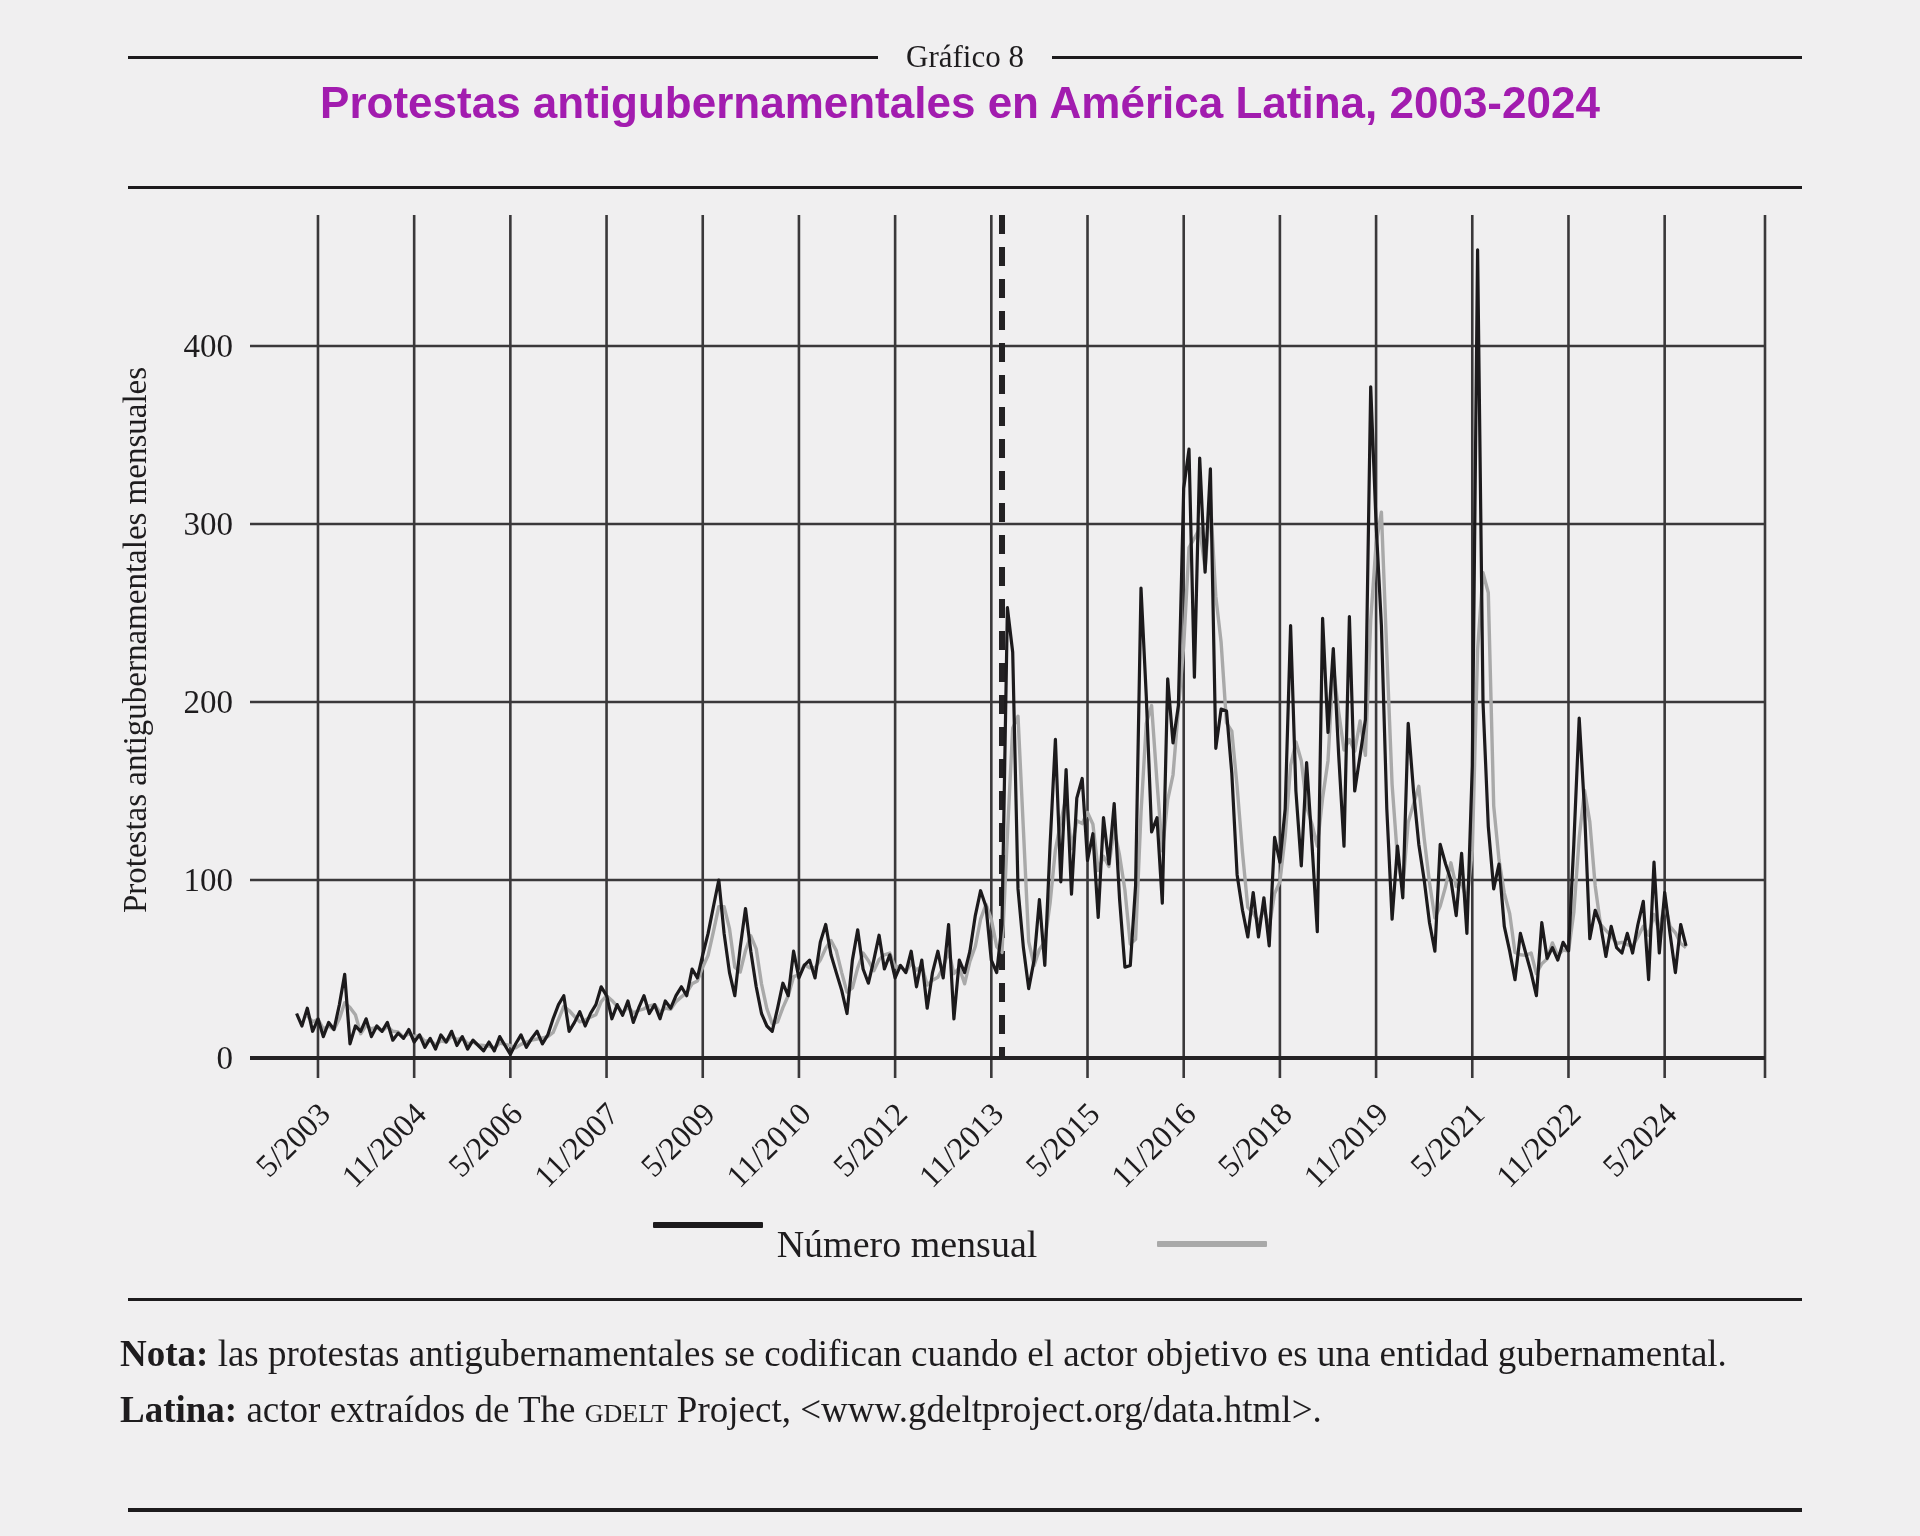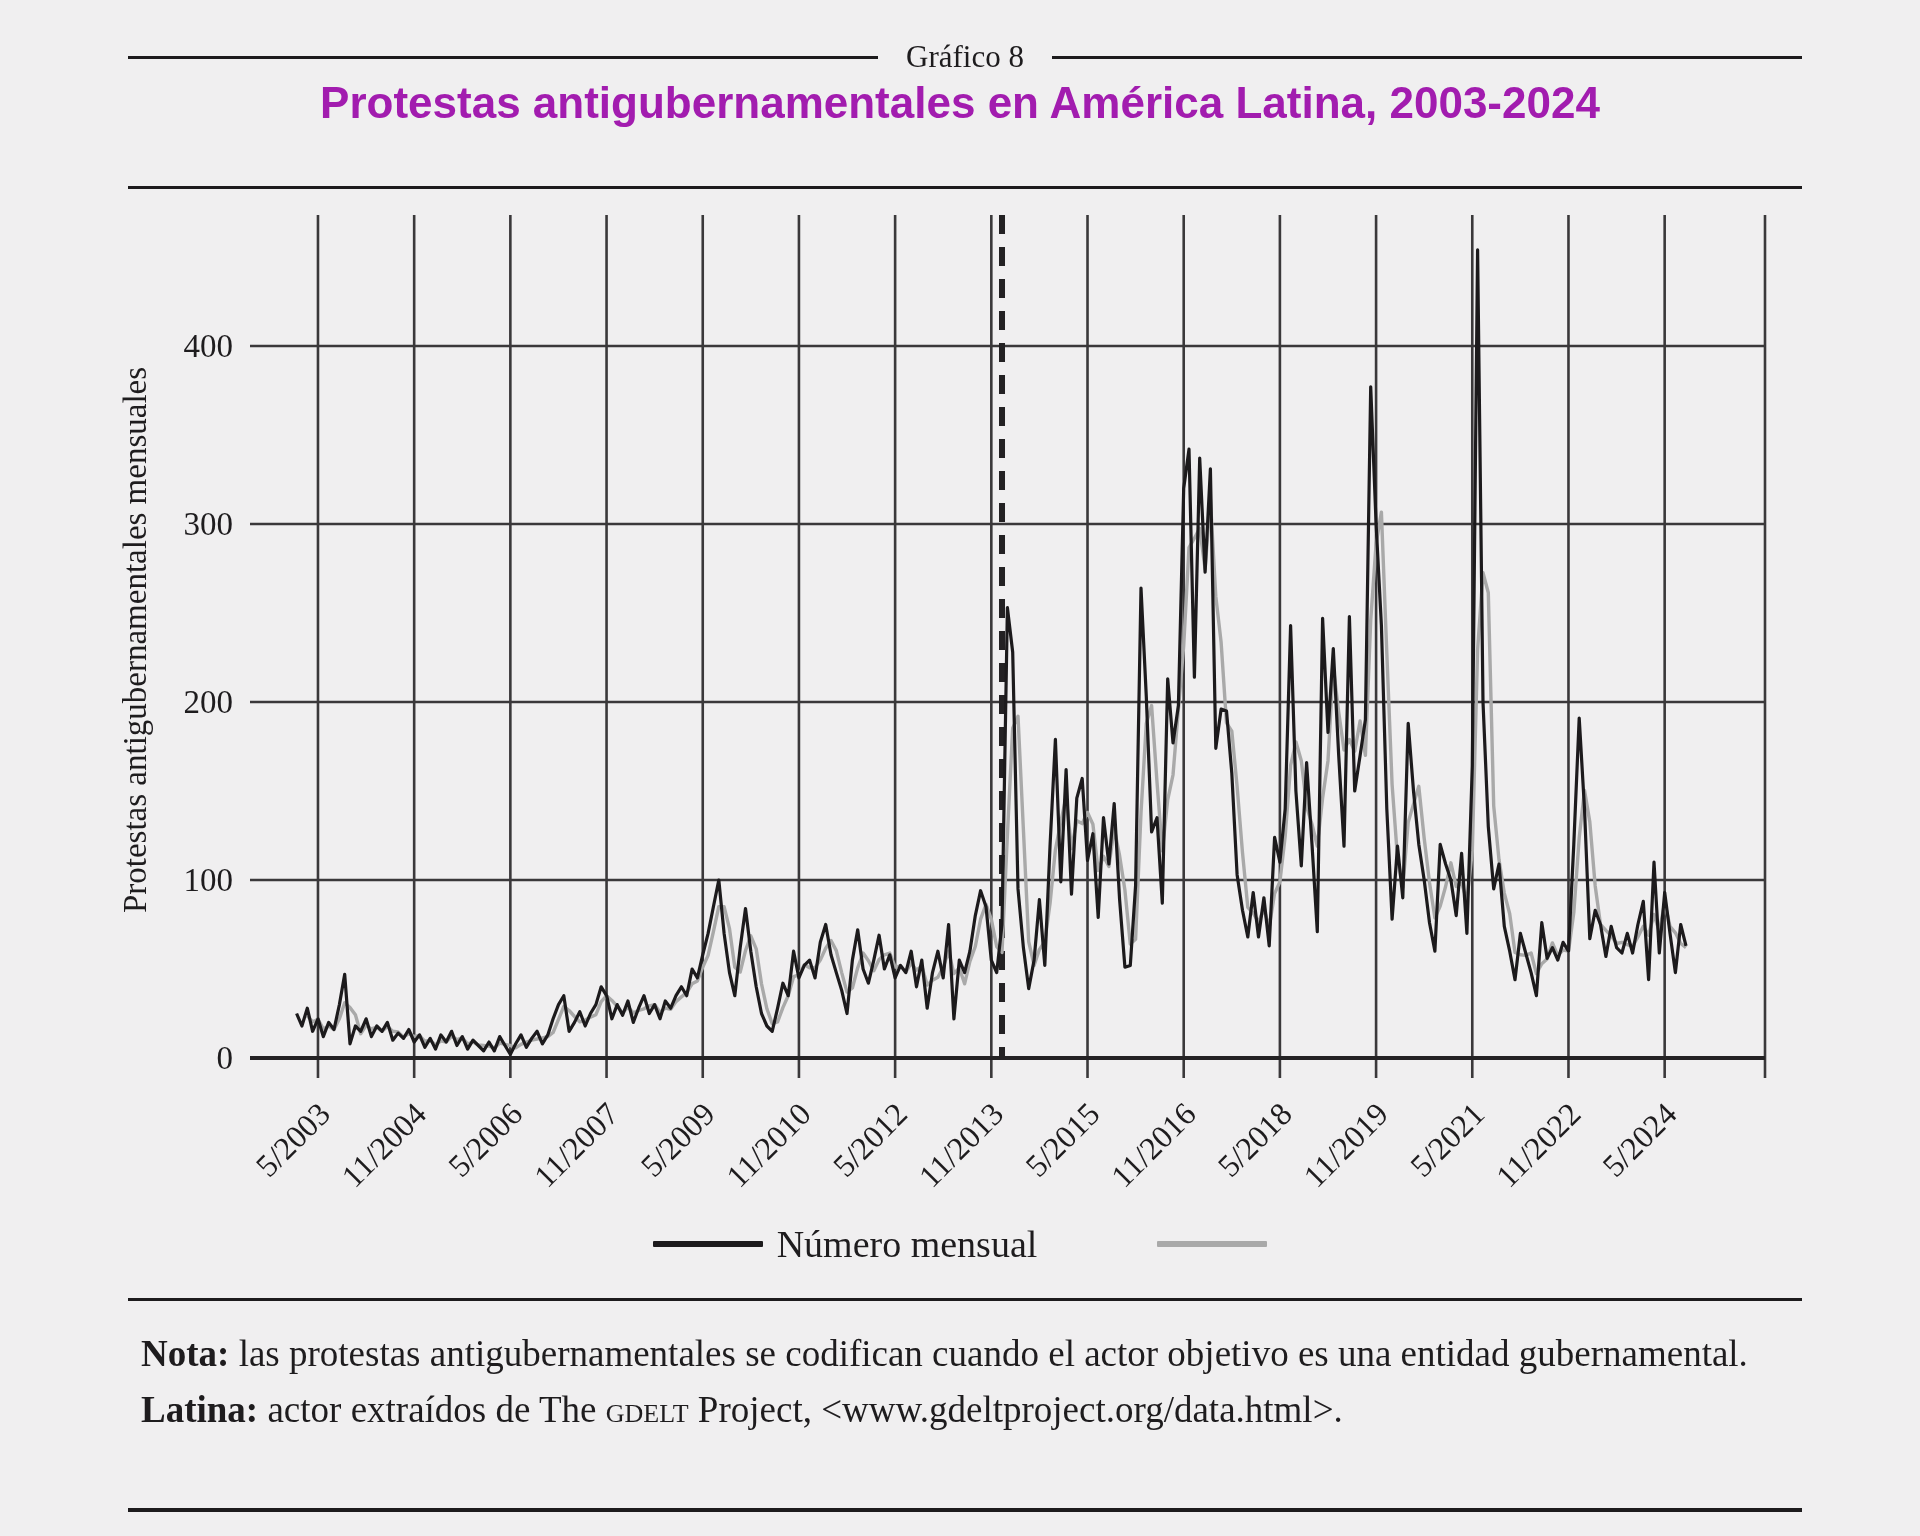--- a/index.html
+++ b/index.html
@@ -17,26 +17,26 @@
   
   .fig-title{position:absolute;left:0;top:78px;width:100%;text-align:center;
     font-family:"Liberation Sans", sans-serif;font-weight:700;font-size:44px;
     color:#a21caf;letter-spacing:0;}
   .top-rule{left:128px;right:118px;top:186px;height:3px;}
   
   #chart-svg{position:absolute;left:100px;top:200px;}
   
   .legend-row{position:absolute;left:0;top:1222px;width:100%;
     display:flex;justify-content:center;align-items:center;gap:120px;}
-  .legend-item{display:flex;align-items:center;gap:14px;}
+  .legend-item{display:flex;align-items:flex-start;gap:14px;}
   .legend-line{width:110px;height:6px;border-radius:1px;}
   .legend-label{font-size:38px;white-space:nowrap;}
   .mid-rule{left:128px;right:118px;top:1298px;height:3px;}
   
-  .notes{position:absolute;left:141px;right:120px;top:1326px;
+  .notes{position:absolute;left:120px;right:120px;top:1326px;
     font-size:37px;line-height:56px;}
   .notes p{margin:0;}
   .notes .just{text-align:justify;}
   .sc{font-variant:small-caps;}
   b{font-weight:700;}
   .bottom-rule{left:128px;right:118px;top:1508px;height:4px;}
 </style>
 </head>
 <body>
 

